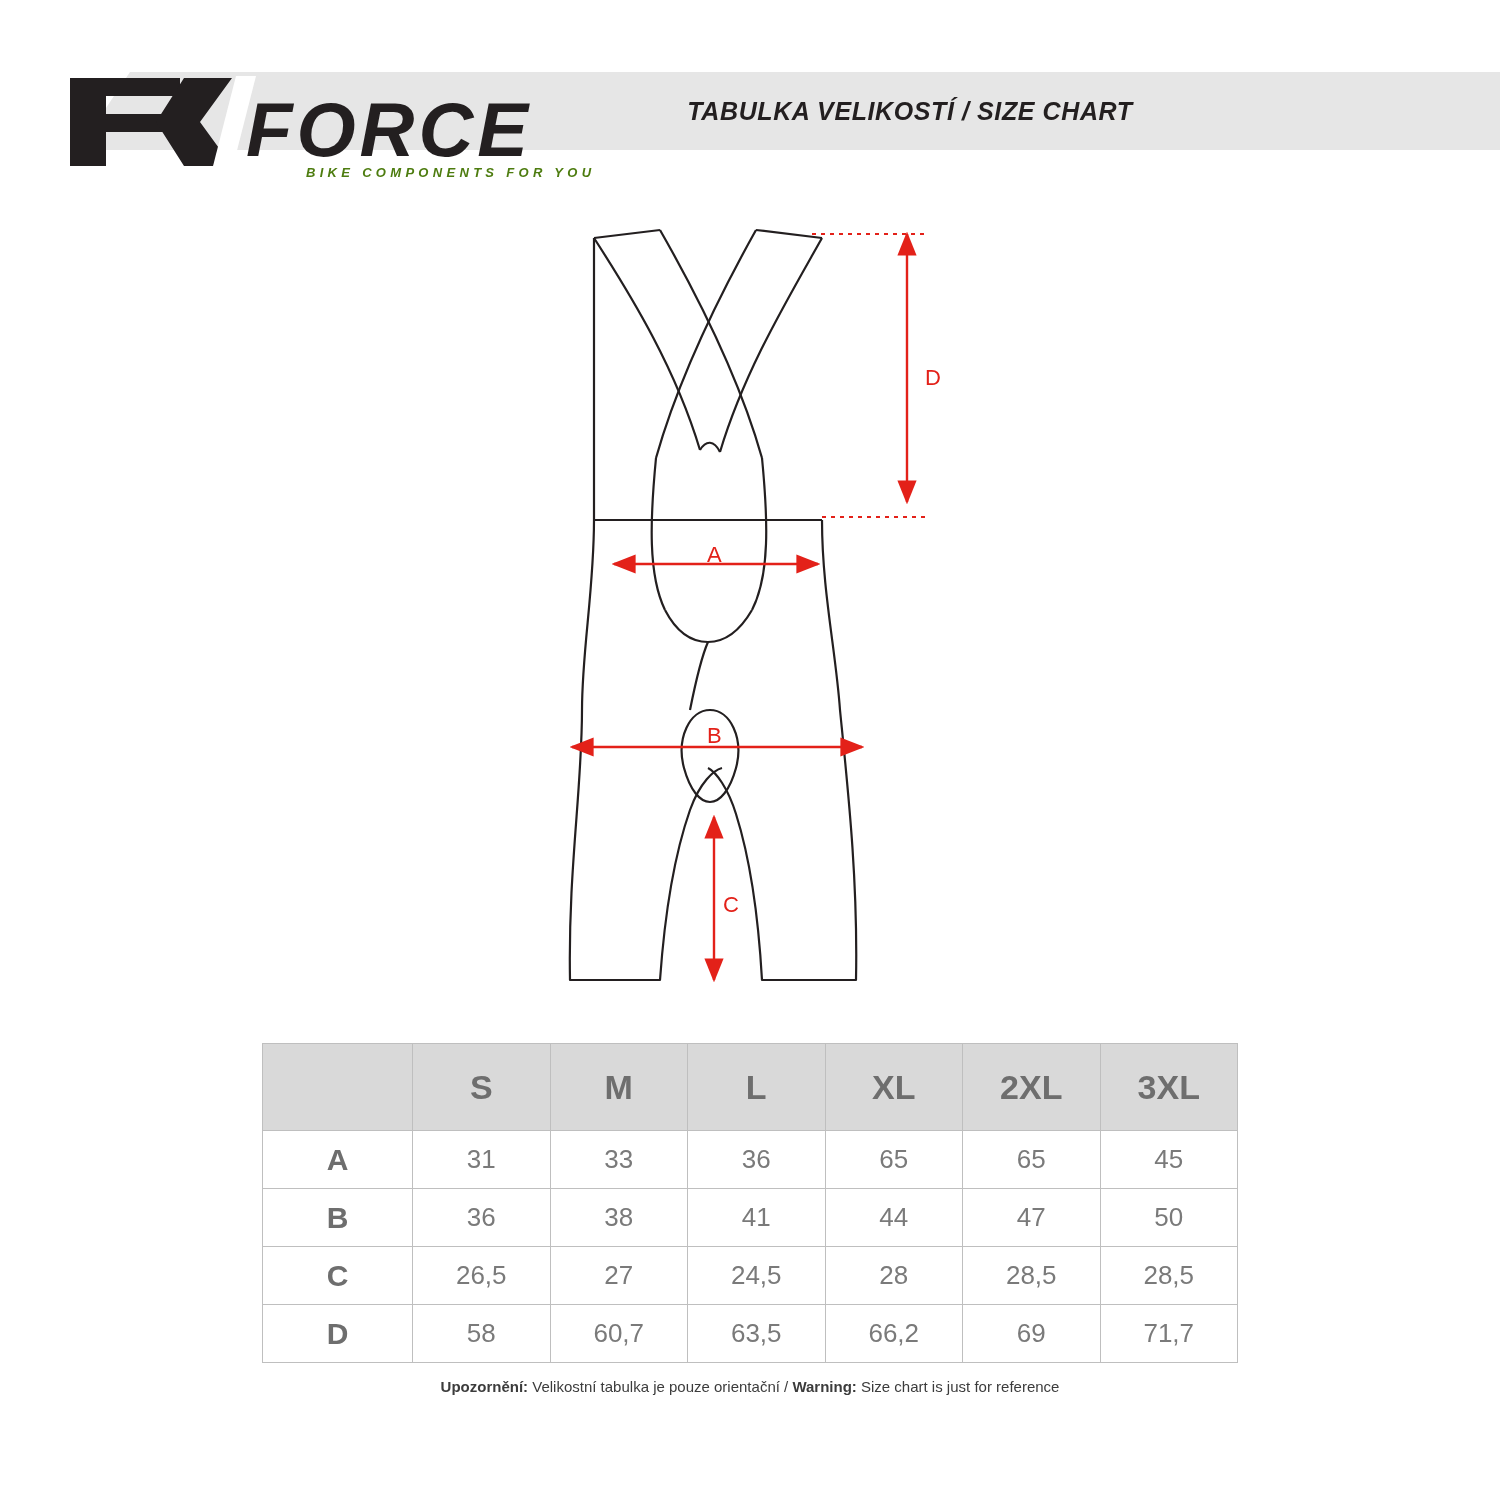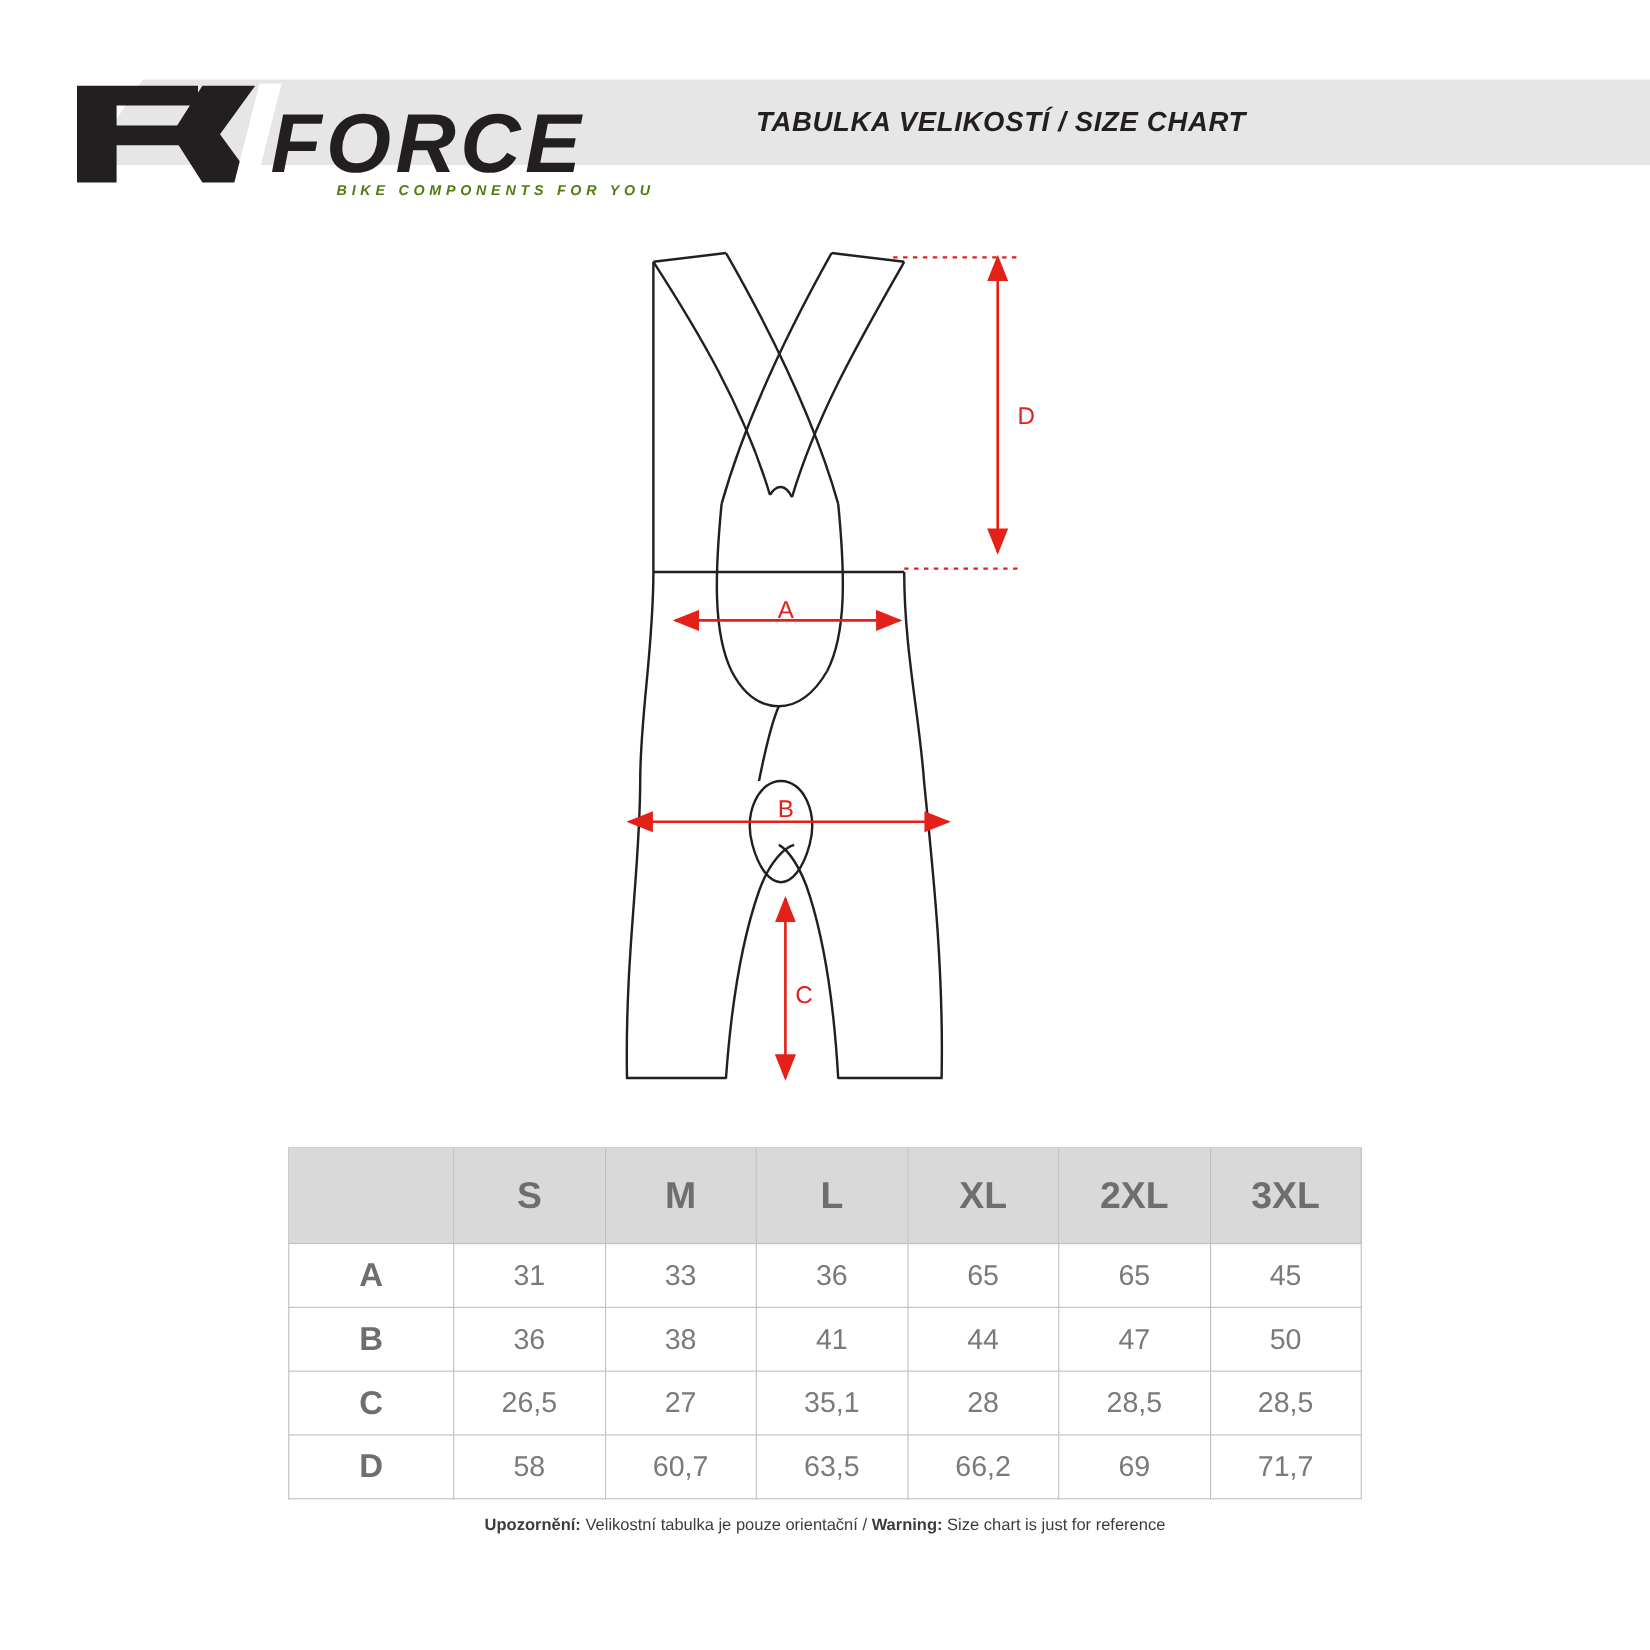--- a/index.html
+++ b/index.html
@@ -283,21 +283,21 @@
         <td>38</td>
         <td>41</td>
         <td>44</td>
         <td>47</td>
         <td>50</td>
       </tr>
       <tr>
         <th>C</th>
         <td>26,5</td>
         <td>27</td>
-        <td>35,1</td>
+        <td>24,5</td>
         <td>28</td>
         <td>28,5</td>
         <td>28,5</td>
       </tr>
       <tr>
         <th>D</th>
         <td>58</td>
         <td>60,7</td>
         <td>63,5</td>
         <td>66,2</td>

